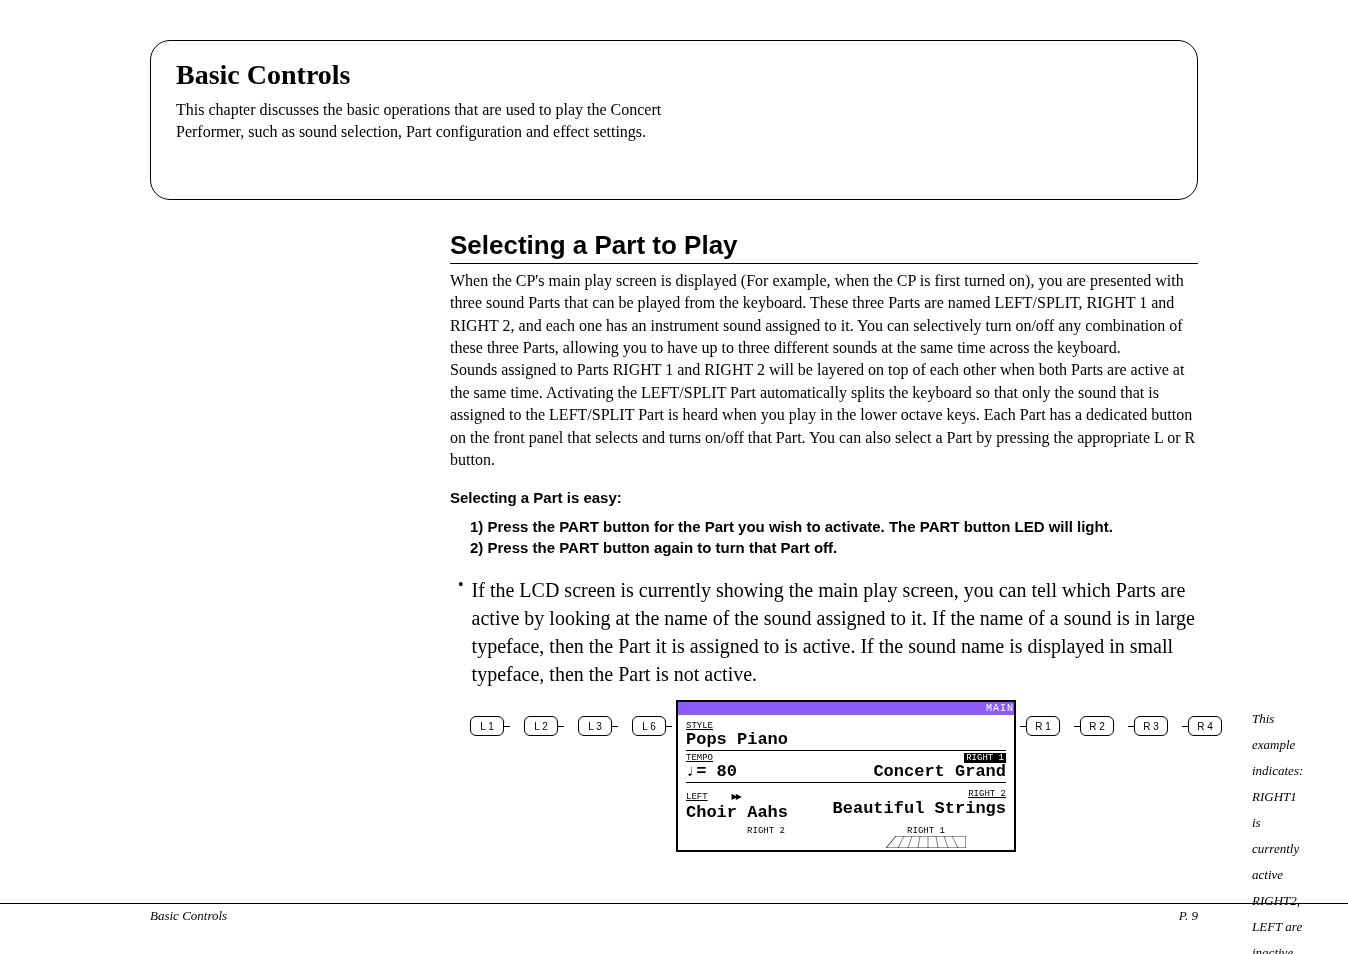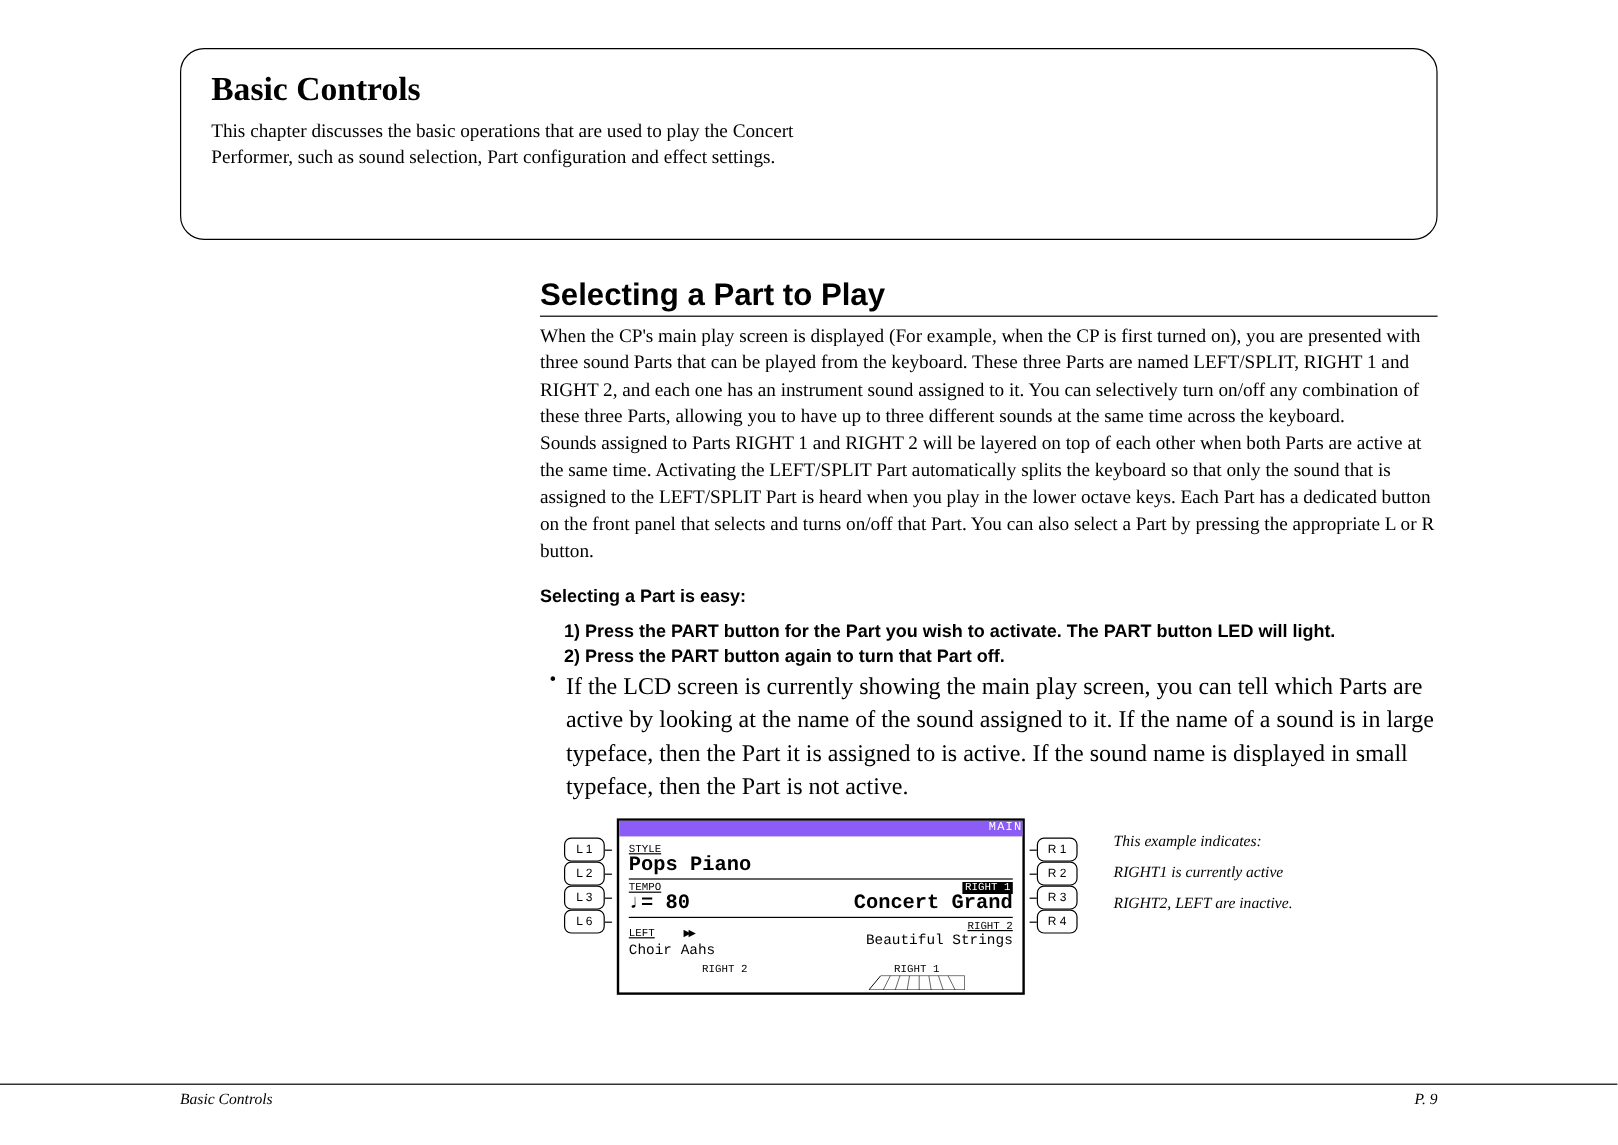--- a/index.html
+++ b/index.html
@@ -58,20 +58,21 @@
       font-size: 15px;
       font-weight: bold;
       margin-bottom: 10px;
     }
     .steps {
       font-family: Arial, Helvetica, sans-serif;
       font-size: 15px;
       font-weight: bold;
       margin-left: 20px;
       line-height: 1.4;
+      margin-bottom: 18px;
     }
     .bullet-wrap {
       display: flex;
       margin-left: 8px;
       margin-bottom: 12px;
     }
     .bullet-mark {
       font-family: Georgia, serif;
       font-size: 16px;
       margin-right: 8px;
@@ -85,21 +86,22 @@
       display: flex;
       align-items: flex-start;
       margin-left: 20px;
     }
     .lcd-assembly {
       display: flex;
       align-items: flex-start;
     }
     .side-buttons {
       display: flex;
-      flex-direction: column;
+      flex-direction: row;
+      gap: 14px;
       padding-top: 16px;
     }
     .side-btn {
       width: 34px;
       height: 20px;
       border: 1.2px solid #000;
       border-radius: 6px;
       font-family: Arial, sans-serif;
       font-size: 10px;
       display: flex;
@@ -136,21 +138,21 @@
       padding: 1px 0;
     }
     .lcd-body {
       padding: 4px 8px 0 8px;
     }
     .lcd-row {
       border-bottom: 1px solid #000;
       padding: 2px 0;
       display: flex;
       justify-content: space-between;
-      align-items: flex-start;
+      align-items: center;
       min-height: 30px;
     }
     .lcd-row:last-child {
       border-bottom: none;
     }
     .lcd-label {
       font-family: 'Courier New', monospace;
       font-size: 9px;
       text-decoration: underline;
     }
@@ -162,22 +164,22 @@
       padding: 0 2px;
     }
     .lcd-val-large {
       font-family: 'Courier New', monospace;
       font-size: 17px;
       font-weight: bold;
       line-height: 1;
     }
     .lcd-val-small {
       font-family: 'Courier New', monospace;
-      font-size: 12px;
-      font-weight: normal;
+      font-size: 17px;
+      font-weight: bold;
     }
     .lcd-cell {
       display: flex;
       flex-direction: column;
     }
     .lcd-cell-right {
       text-align: right;
       align-items: flex-end;
     }
     .lcd-footer-row {

